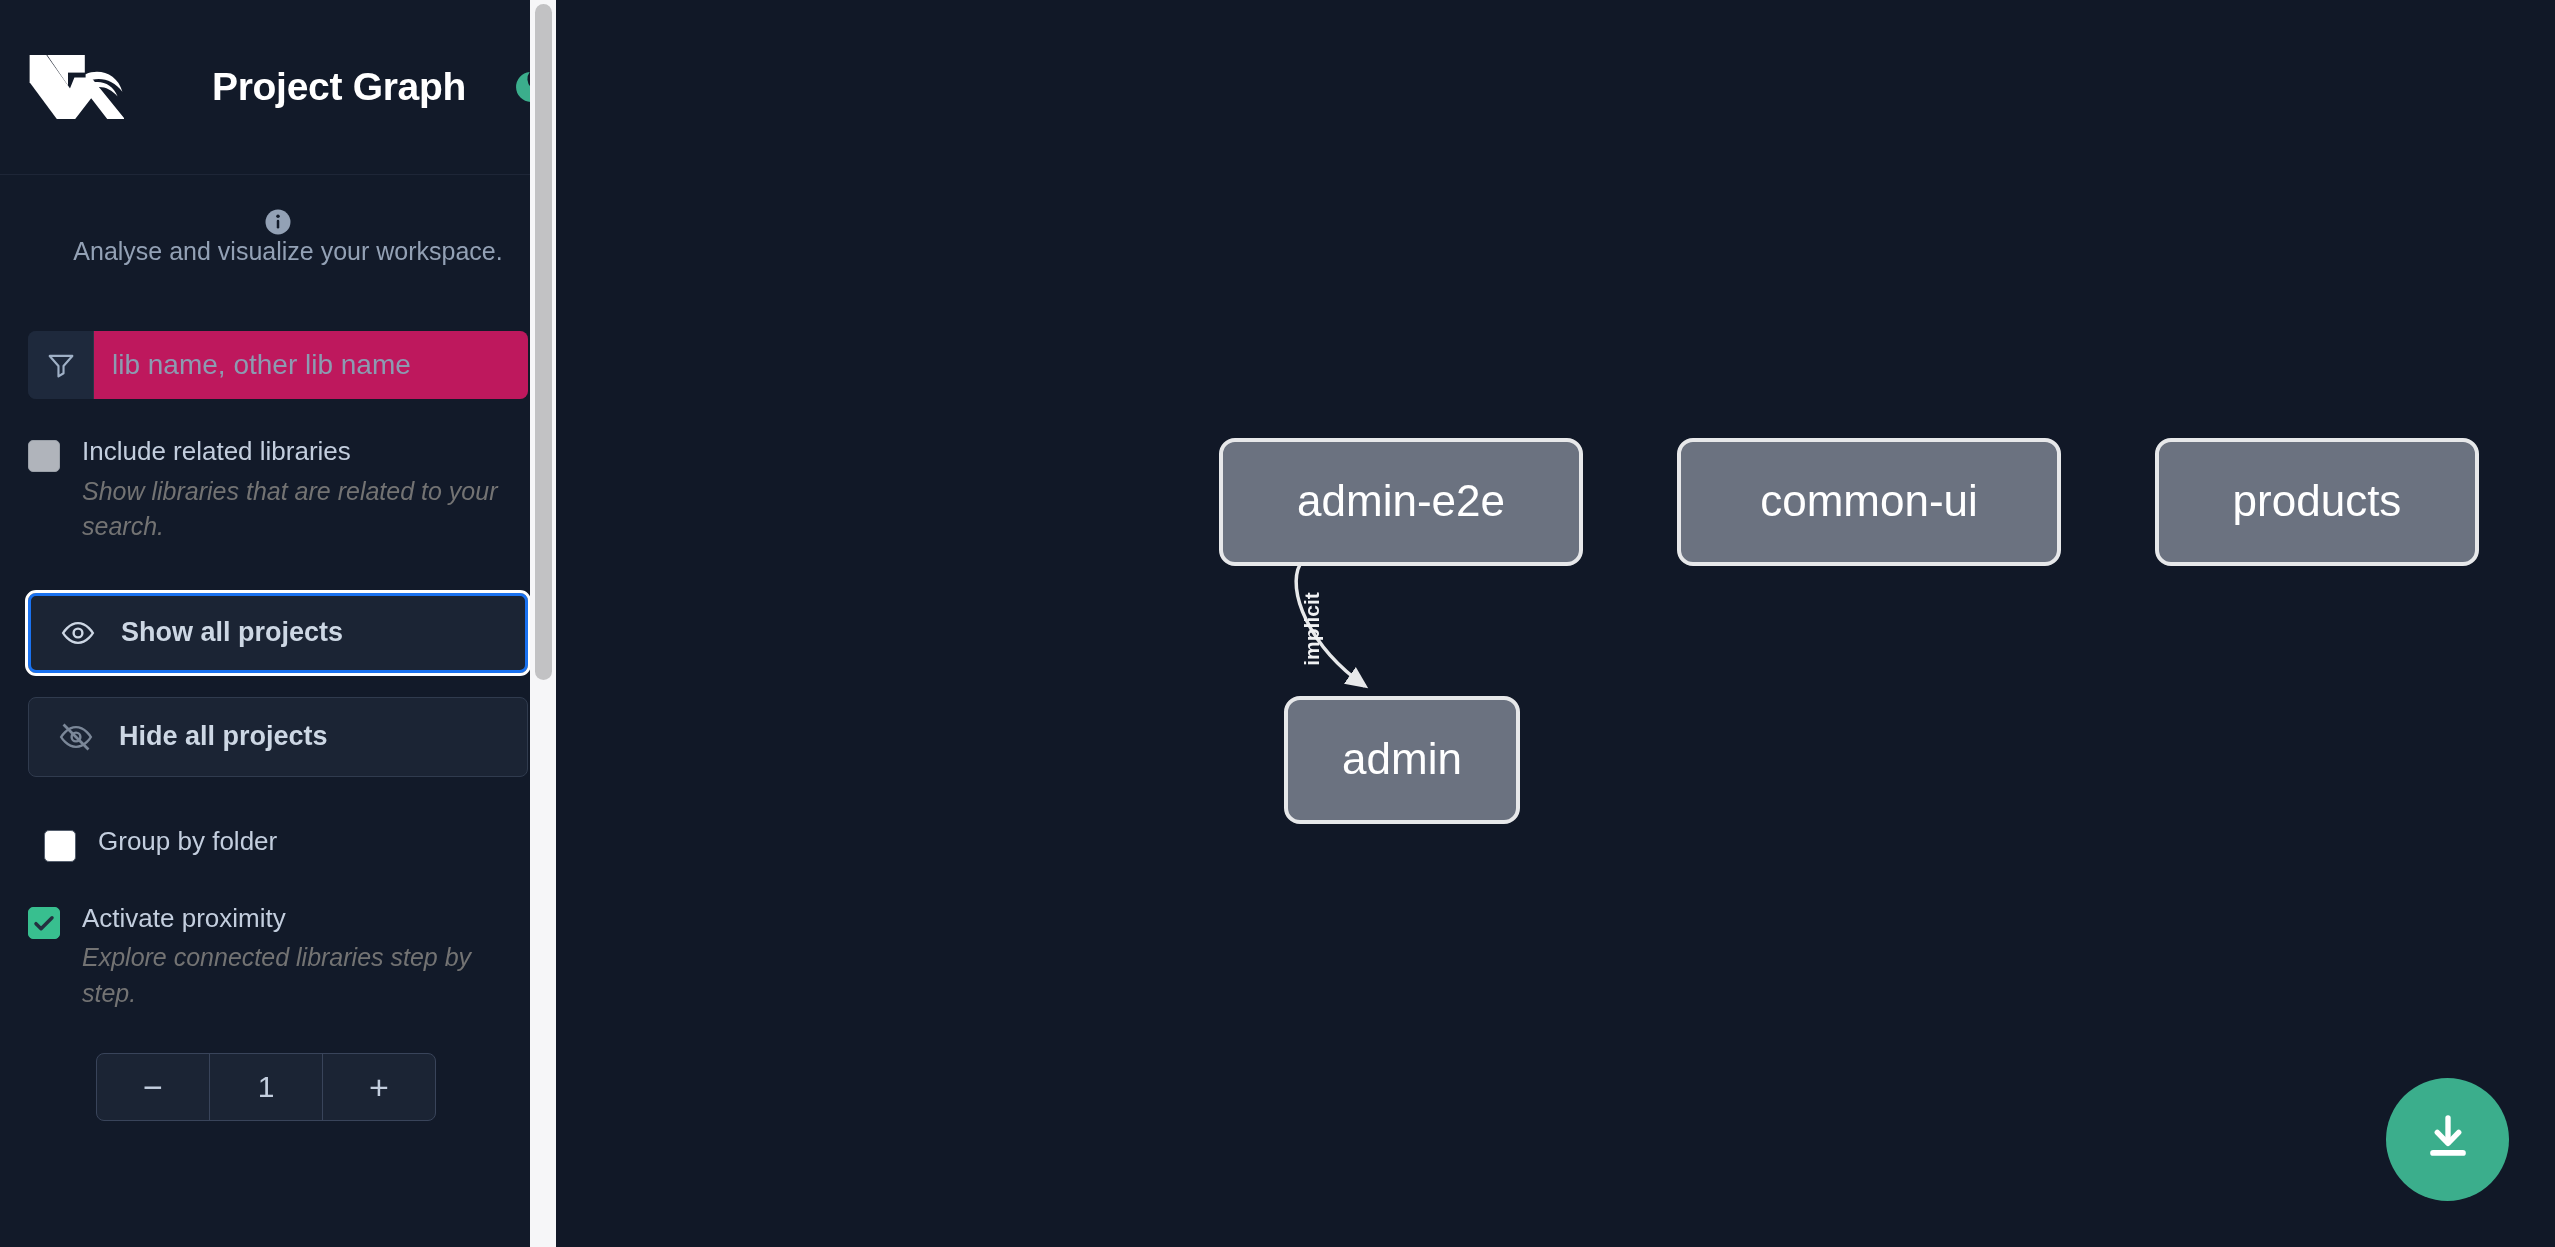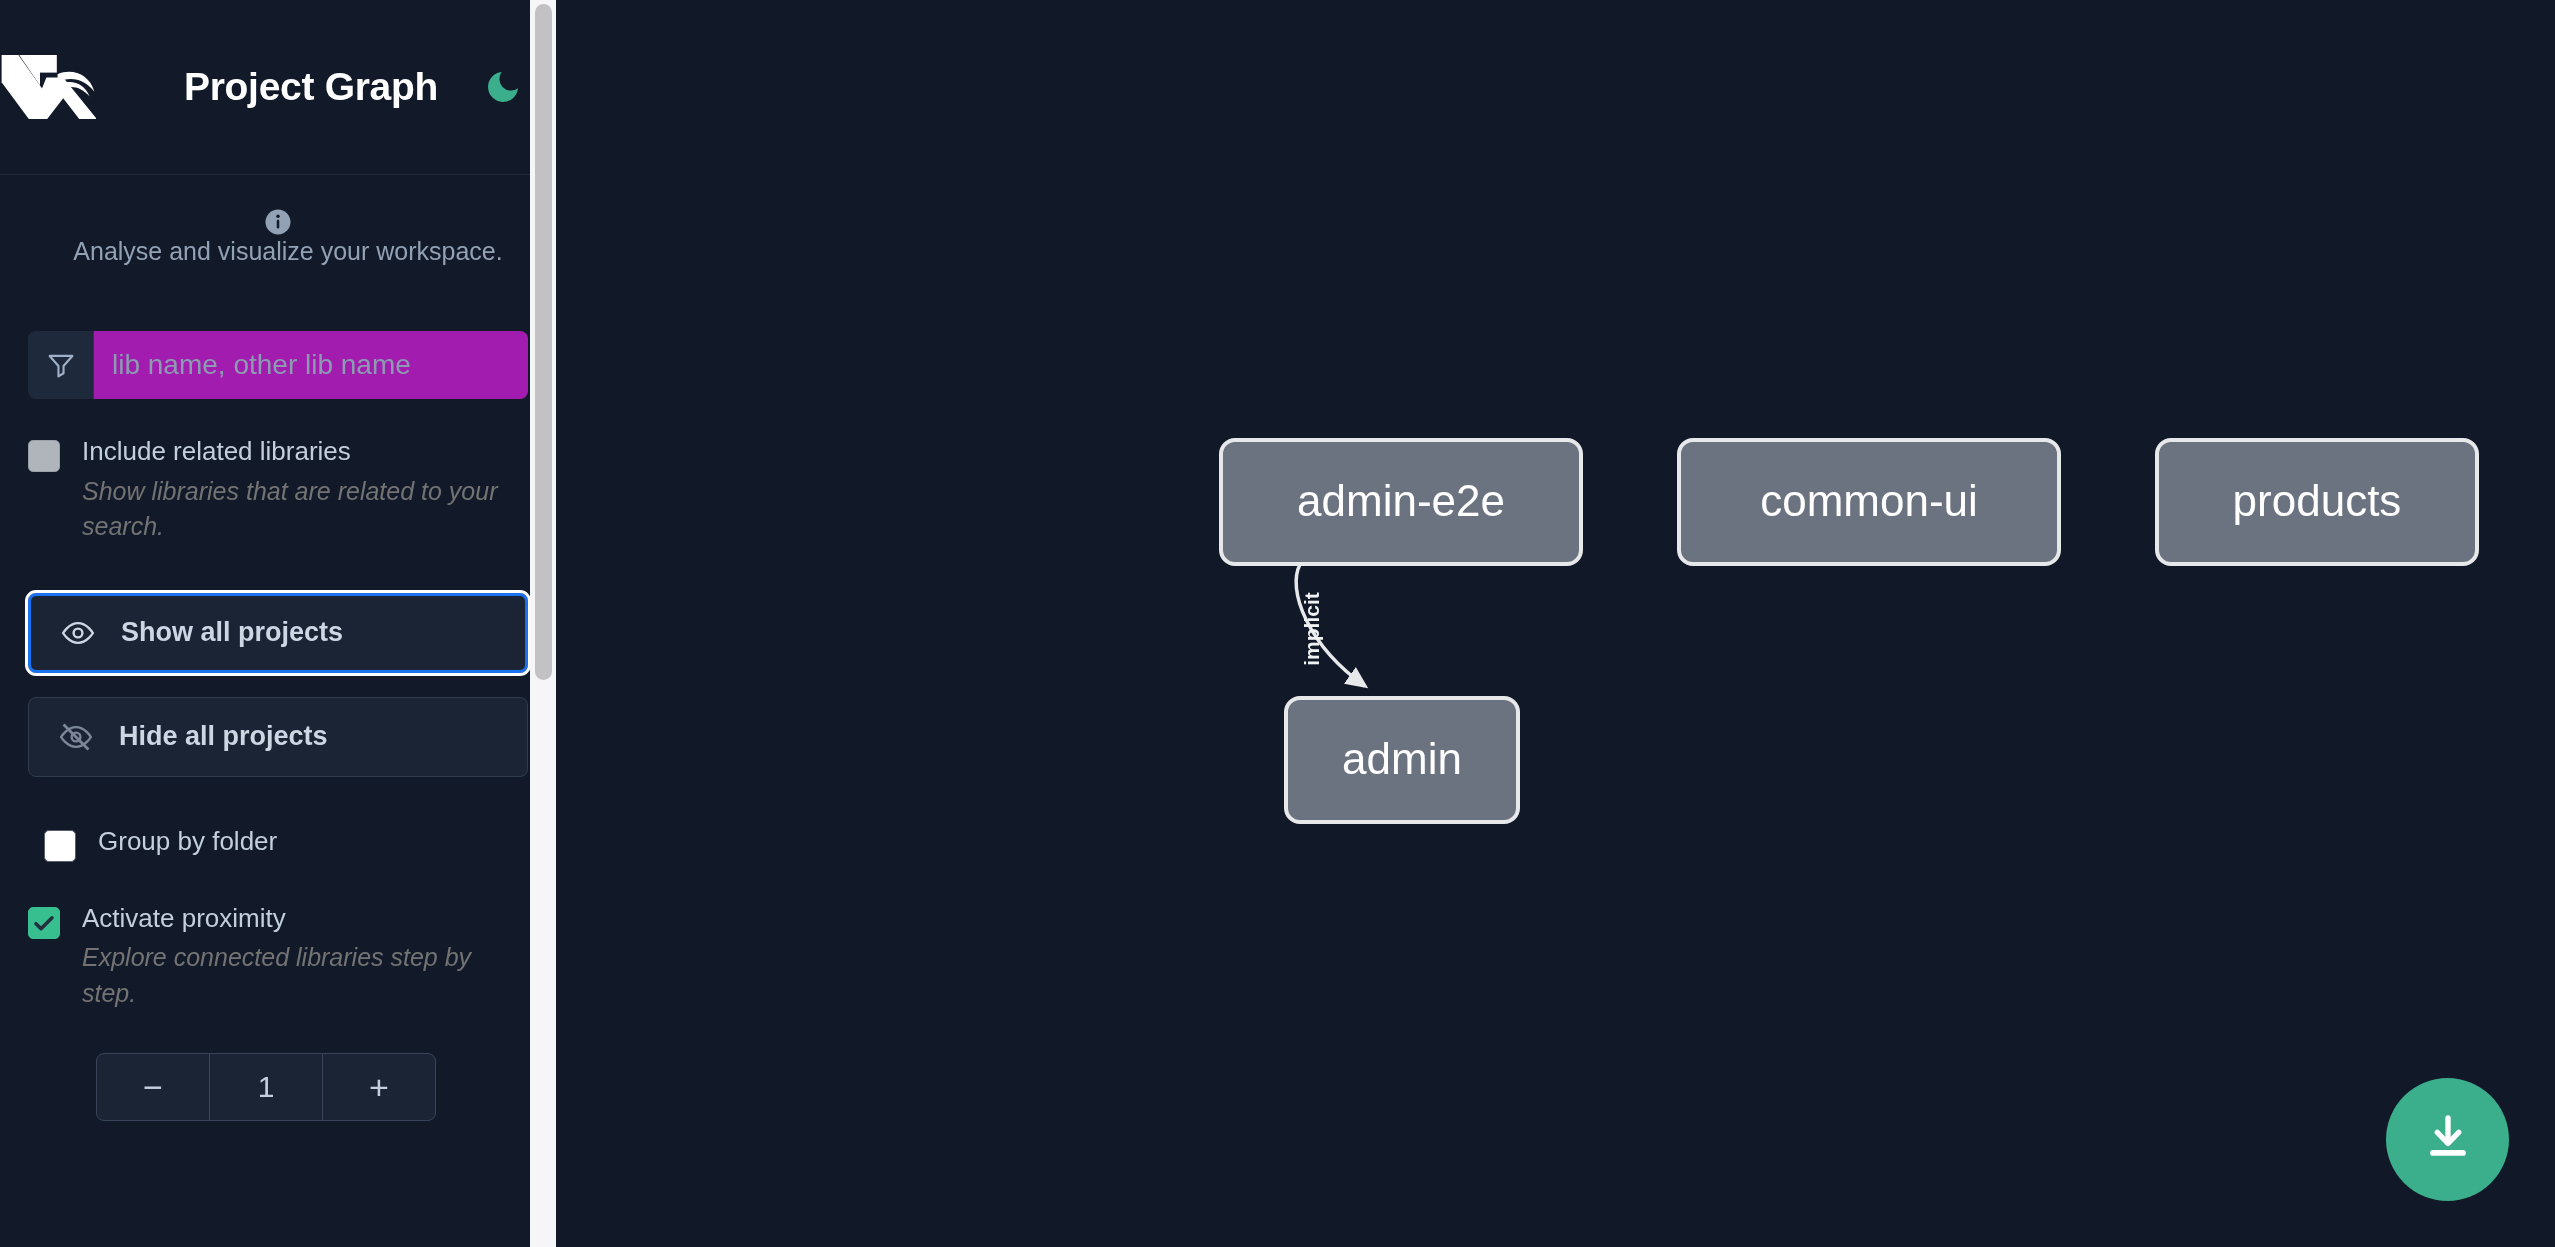--- a/index.html
+++ b/index.html
@@ -15,20 +15,21 @@
   #sidebar {
     position: relative;
     width: 556px; height: 1247px;
     background: #121a29;
     flex: 0 0 556px;
     overflow: hidden;
   }
   #sidebar-header {
     height: 175px;
     display: flex; align-items: center;
+    padding-left: 28px;
     border-bottom: 1px solid #1e2637;
   }
   #nx-logo { width: 96px; height: 74px; flex: 0 0 96px; }
   #app-title {
     color: #ffffff;
     font-size: 39px;
     font-weight: 700;
     letter-spacing: -0.3px;
     margin-left: 88px;
     white-space: nowrap;
@@ -65,21 +66,21 @@
     overflow: hidden;
   }
   #search-icon-box {
     width: 66px; flex: 0 0 66px;
     display: flex; align-items: center; justify-content: center;
     background: #1e293c;
     border-right: 1px solid #2a3547;
   }
   #search-input {
     flex: 1 1 auto;
-    background: #a21caf;
+    background: #be185d;
     border: none; outline: none;
     color: #c8d3e0;
     font-size: 28px;
     font-family: "Liberation Sans", sans-serif;
     padding: 0 18px;
   }
   #search-input::placeholder { color: #8c9bb1; opacity: 1; }
 
   
   .chk-block { display: flex; padding: 0 28px; margin-top: 36px; }

